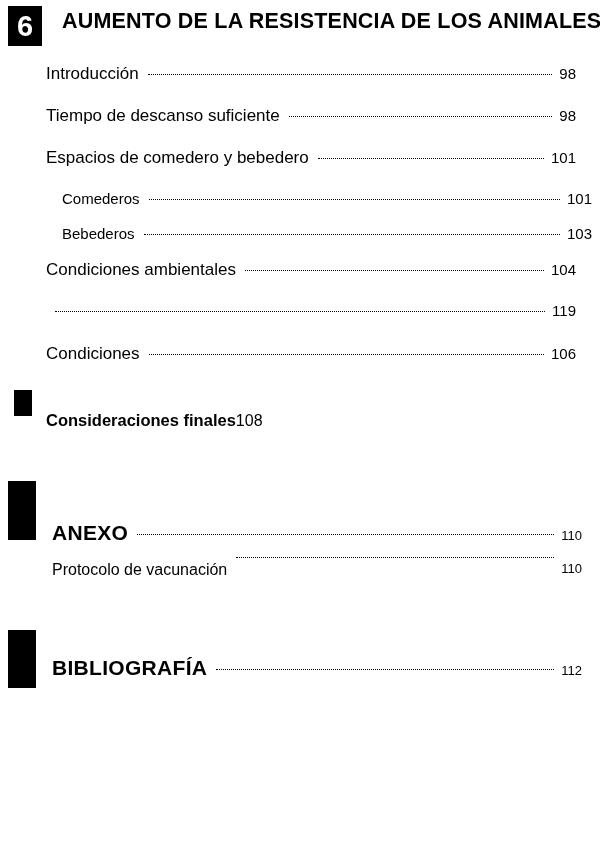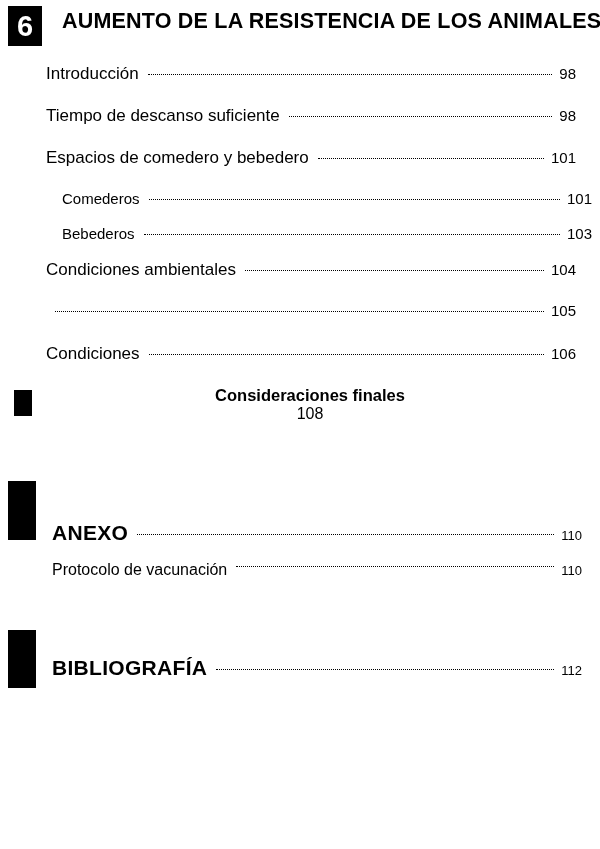--- a/index.html
+++ b/index.html
@@ -107,24 +107,23 @@
     padding-left: 18px;
   }
   .lvl2 .label {
     font-size: 15px;
   }
 
   
   .marker-row {
     position: relative;
     display: flex;
-    align-items: center;
+    align-items: flex-end;
     height: 44px;
     padding-left: 2px;
-    flex-direction: column;
   }
   .sq-marker {
     position: absolute;
     left: -30px;
     top: 4px;
     width: 18px;
     height: 26px;
     background: #000;
   }
   .marker-row .label {
@@ -167,21 +166,21 @@
   .big-entry .pg {
     font-size: 13px;
     font-weight: normal;
     white-space: nowrap;
   }
   .sub-entry {
     position: absolute;
     left: 44px;
     width: 530px;
     display: flex;
-    align-items: center;
+    align-items: flex-start;
   }
   .sub-entry .label {
     font-size: 16px;
     white-space: nowrap;
   }
   .sub-entry .leader {
     flex: 1 1 auto;
     border-bottom: 1.6px dotted #000;
     margin: 0 7px 0 9px;
     transform: translateY(-4px);
@@ -238,21 +237,21 @@
     </div>
 
     <div class="entry lvl1">
       <span class="label">Condiciones ambientales</span>
       <span class="leader"></span>
       <span class="pg">104</span>
     </div>
 
     <div class="entry lvl1">
       <span class="leader"></span>
-      <span class="pg">105</span>
+      <span class="pg">119</span>
     </div>
 
     <div class="entry lvl1">
       <span class="label">Condiciones</span>
       <span class="leader"></span>
       <span class="pg">106</span>
     </div>
 
     <div class="marker-row">
       <span class="sq-marker"></span>

